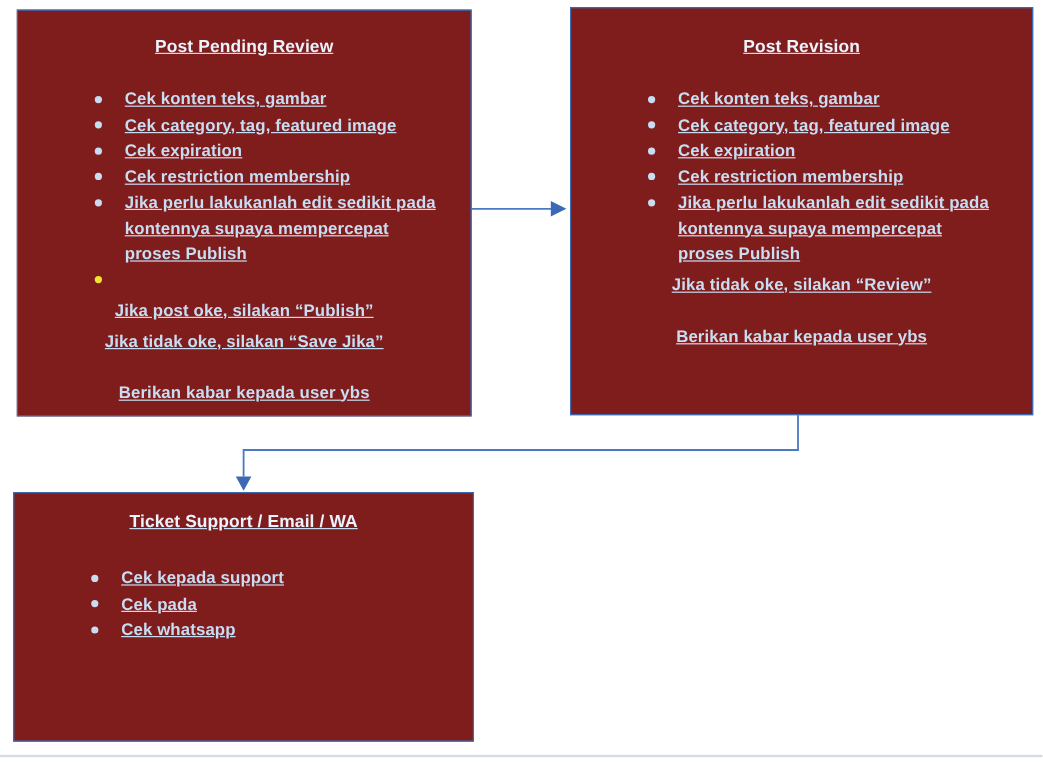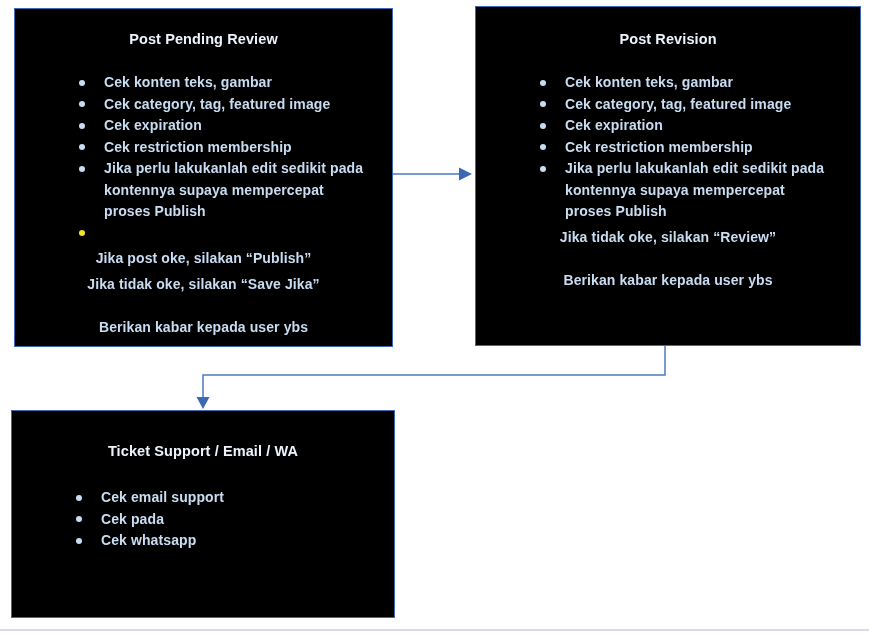--- a/index.html
+++ b/index.html
@@ -13,30 +13,31 @@
     font-weight: bold;
   }
   .connectors {
     position: absolute;
     left: 0; top: 0;
     width: 869px; height: 635px;
     pointer-events: none;
   }
   .box {
     position: absolute;
-    background: #000000;
+    background: #7f1d1d;
     border: 1px solid #3E68B0;
     box-sizing: border-box;
     color: #C8DCF2;
     font-size: 14px;
     letter-spacing: 0.1px;
+    text-decoration: underline;
   }
   .box-1 { left: 14px;  top: 8px;   width: 379px; height: 339px; padding-top: 22px; }
   .box-2 { left: 475px; top: 6px;   width: 386px; height: 340px; padding-top: 24px; }
-  .box-3 { left: 11px;  top: 410px; width: 384px; height: 208px; padding-top: 32px; }
+  .box-3 { left: 11px;  top: 410px; width: 384px; height: 208px; padding-top: 16px; }
   .box h2 {
     margin: 0;
     font-size: 14.5px;
     line-height: 16px;
     text-align: center;
     color: #ECF3FC;
     font-weight: bold;
   }
   .box ul {
     list-style: none;
@@ -123,21 +124,21 @@
 kontennya supaya mempercepat
 proses Publish</li>
     </ul>
     <p>Jika tidak oke, silakan “Review”</p>
     <p class="gap-top">Berikan kabar kepada user ybs</p>
   </section>
 
   <section class="box box-3">
     <h2>Ticket Support / Email / WA</h2>
     <ul>
-      <li>Cek email support</li>
+      <li>Cek kepada support</li>
       <li>Cek pada</li>
       <li>Cek whatsapp</li>
     </ul>
   </section>
 
   <div class="bottom-divider"></div>
 
 </div>
 
 </body></html>

